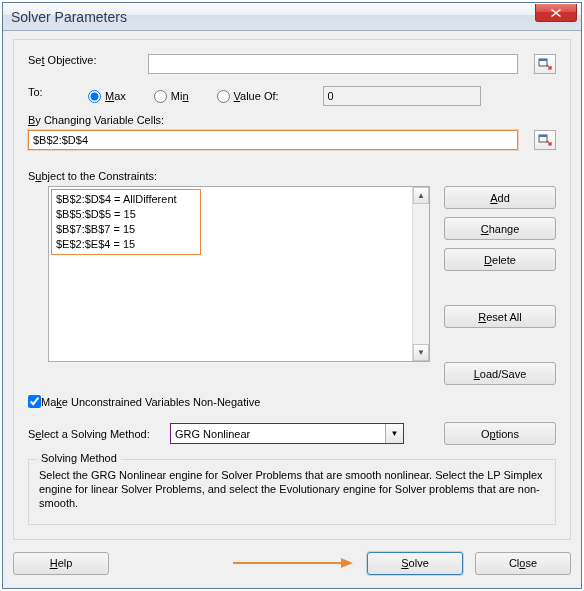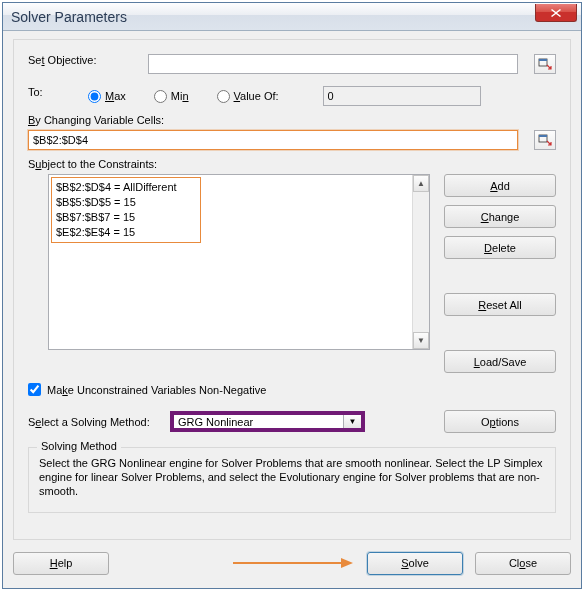--- a/index.html
+++ b/index.html
@@ -142,27 +142,27 @@
     font-family: inherit;
     font-size: 11px;
     display:flex; align-items:center; justify-content:center;
     padding: 0 6px;
   }
   .btn.wide { width: 112px; }
   .btn.primary {
     border: 1px solid #3c7fb1;
     box-shadow: 0 0 0 1px rgba(60,127,177,0.25);
   }
-  .checkbox-row { display:flex; align-items:center; gap:6px; margin-top:10px; }
+  .checkbox-row { display:flex; align-items:center; margin-top:10px; }
   .checkbox-row input { margin:0; }
   .method-row { display:flex; align-items:center; gap:12px; margin-top:14px; }
   .dropdown {
-    width: 195px;
+    width: 234px;
     height: 21px;
-    border: 4px solid #701a75;
+    border: 1px solid #701a75;
     background: #fff;
     display:flex; align-items:center;
     position: relative;
     padding-left: 4px;
   }
   .dropdown .dd-btn {
     position:absolute; right:0; top:0; bottom:0; width:18px;
     border-left: 1px solid #abadb3;
     background: linear-gradient(to bottom,#fdfdfd,#e6e6e6);
     display:flex; align-items:center; justify-content:center;
@@ -244,21 +244,21 @@
           </label>
           <label class="radio">
             <input type="radio" name="to" style="">
             <span><span class="underline">V</span>alue Of:</span>
           </label>
         </div>
         <input class="textbox" style="width: 158px; margin-left: 32px; background: rgb(240, 240, 240);" value="0">
       </div>
 
       <div class="label" style="margin-bottom:4px"><span class="underline">B</span>y Changing Variable Cells:</div>
-      <div class="row" style="margin-bottom:8px">
+      <div class="row" style="margin-bottom:20px">
         <input class="textbox highlight" style="flex: 1 1 0%;" value="$B$2:$D$4">
         <div class="range-btn">
           <svg width="14" height="12" viewBox="0 0 14 12">
             <rect x="1" y="1" width="8" height="7" fill="none" stroke="#333" stroke-width="0.8"></rect>
             <rect x="1" y="1" width="8" height="2" fill="#4a78b0"></rect>
             <path d="M9 7 L13 11 M13 8 L13 11 L10 11" stroke="#c33" stroke-width="1.2" fill="none"></path>
           </svg>
         </div>
       </div>
 

